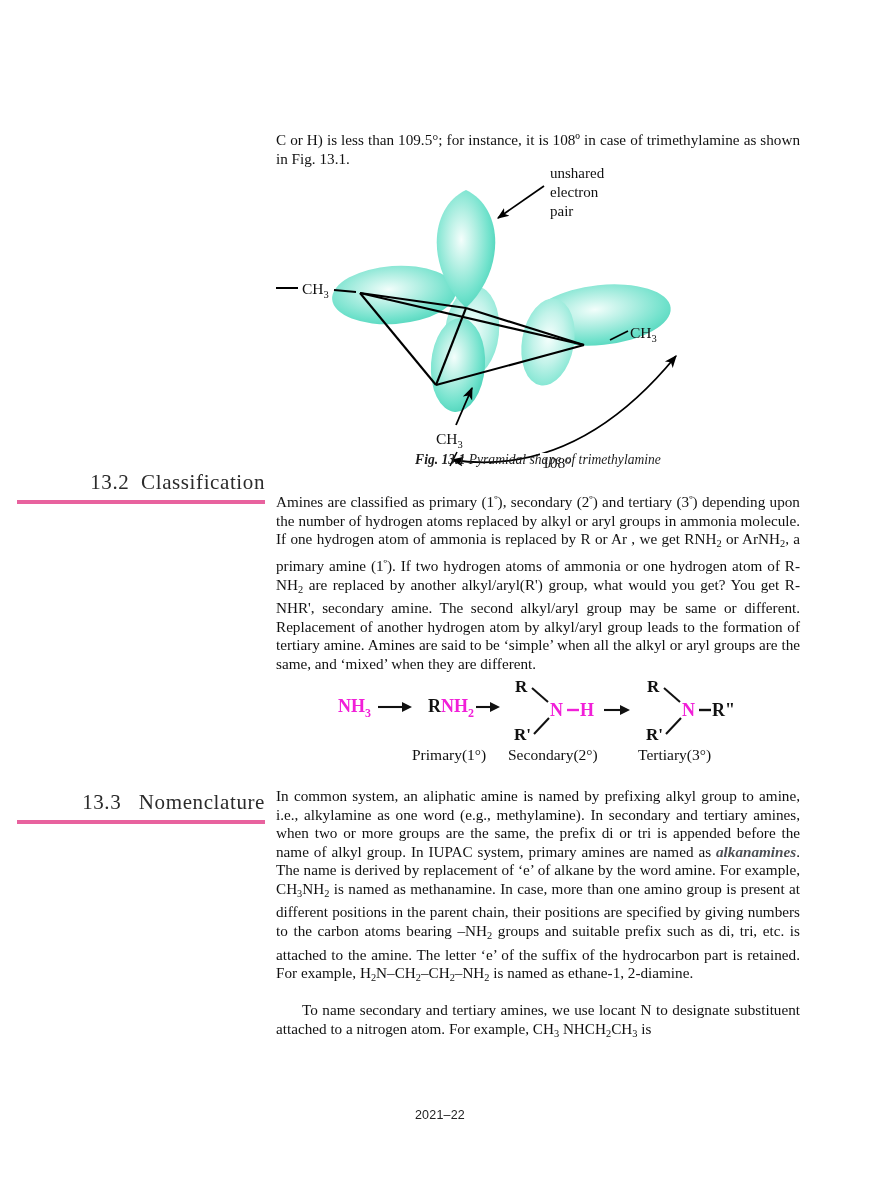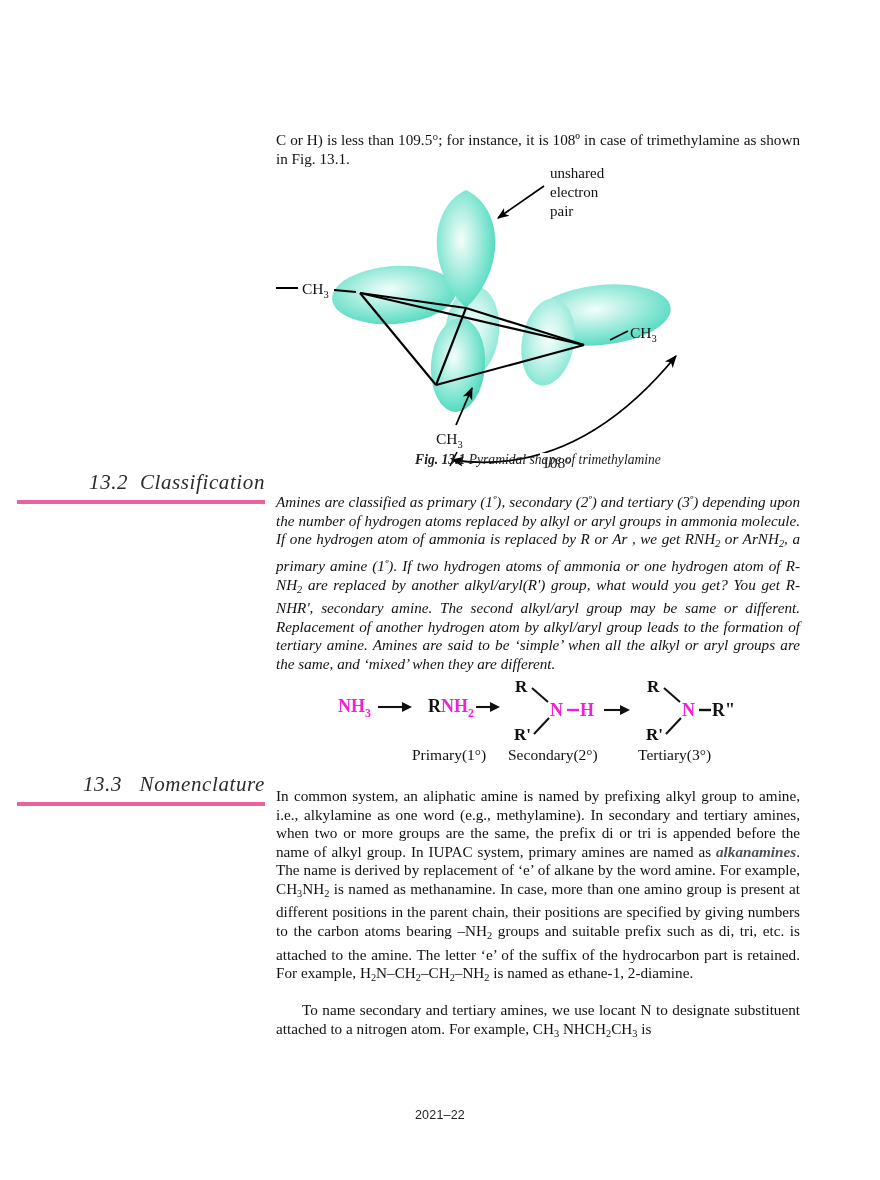--- a/index.html
+++ b/index.html
@@ -71,39 +71,38 @@
   .section-head {
     position: absolute;
     left: 17px;
     width: 248px;
     text-align: right;
     padding-right: 0px;
   }
   .section-head .head-inner {
     display: block;
     font-family: "Liberation Serif", "DejaVu Serif", serif;
-    font-style: italic;
     font-size: 21px;
     letter-spacing: 0.6px;
     color: #2b2b2b;
     white-space: nowrap;
     padding-bottom: 5px;
   }
   .section-head .head-rule {
     display: block;
     height: 4px;
     background: #e8629e;
     width: 248px;
     margin-left: 0;
   }
   #section-classification { top: 470px; }
-  #section-nomenclature  { top: 772px; }
-
-  
-  #classification-paragraph { top: 478px; font-style: italic; }
+  #section-nomenclature  { top: 790px; }
+
+  
+  #classification-paragraph { top: 478px; }
 
   
   #reaction-scheme {
     position: absolute;
     left: 276px;
     top: 672px;
     width: 524px;
     height: 95px;
   }
   #reaction-svg { display: block; }

